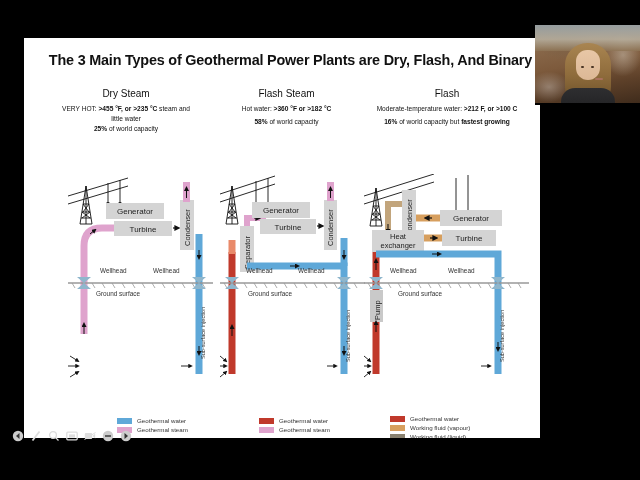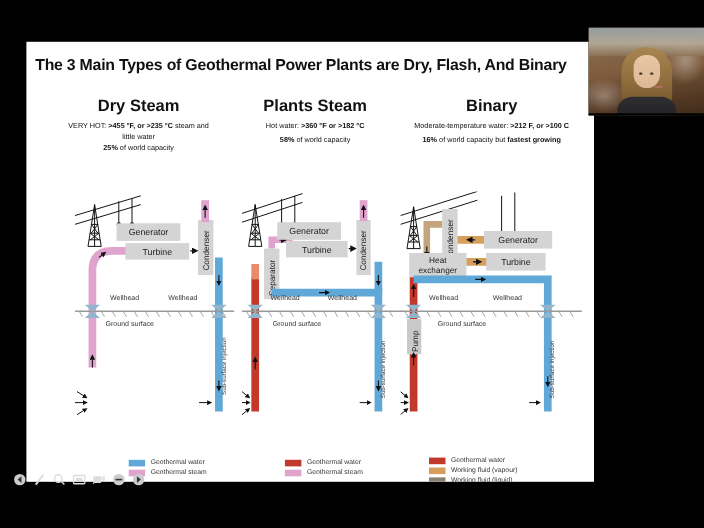--- a/index.html
+++ b/index.html
@@ -2,25 +2,25 @@
 <html><head>
 <meta charset="utf-8">
 <style>
   html,body{margin:0;padding:0;background:#000;}
   body{width:640px;height:480px;overflow:hidden;font-family:"Liberation Sans",sans-serif;}
   #root{position:relative;width:640px;height:480px;background:#000;}
 
   
   #slide{position:absolute;left:24px;top:38px;width:516px;height:400px;background:#fff;overflow:hidden;}
 
-  #title{position:absolute;left:8px;top:14px;width:500px;text-align:left;
+  #title{position:absolute;left:8px;top:14px;width:500px;text-align:right;
          font-size:14.4px;font-weight:bold;color:#111;letter-spacing:-0.2px;white-space:nowrap;}
 
   .col{position:absolute;top:50px;text-align:center;color:#111;}
-  .col .hd{font-size:15px;font-weight:bold;margin-bottom:5px;}
+  .col .hd{font-size:10px;font-weight:normal;margin-bottom:5px;}
   .col .ln{font-size:6.6px;line-height:1.55;white-space:nowrap;}
   .col .ln b{font-weight:bold;}
   #col1{left:12px;width:180px;}
   #col2{left:185px;width:155px;}
   #col3{left:330px;width:186px;}
   #col1 .ln.w{white-space:normal;padding:0 24px;}
 
   
   .diag{position:absolute;top:136px;height:215px;}
   #d1{left:44px;width:145px;}
@@ -71,27 +71,27 @@
 
     <div id="title">The 3 Main Types of Geothermal Power Plants are Dry, Flash, And Binary</div>
 
     <div class="col" id="col1">
       <div class="hd">Dry Steam</div>
       <div class="ln w"><span>VERY HOT:</span><b> &gt;455 °F, or &gt;235 °C</b><span> steam and little water</span></div>
       <div class="ln"><b>25%</b><span> of world capacity</span></div>
     </div>
 
     <div class="col" id="col2">
-      <div class="hd">Plants Steam</div>
+      <div class="hd">Flash Steam</div>
       <div class="ln"><span>Hot water:</span><b>  &gt;360 °F or &gt;182 °C</b></div>
       <div class="ln" style="margin-top:3px"><b>58%</b><span> of world capacity</span></div>
     </div>
 
     <div class="col" id="col3">
-      <div class="hd">Binary</div>
+      <div class="hd">Flash</div>
       <div class="ln"><span>Moderate-temperature water:</span><b> &gt;212 F, or &gt;100 C</b></div>
       <div class="ln" style="margin-top:3px"><b>16%</b><span> of world capacity but </span><b>fastest growing</b></div>
     </div>
 
     <div class="diag" id="d1">
       <svg width="145" height="215" viewBox="0 0 145 215">
         <defs>
           <marker id="ah" markerWidth="5" markerHeight="5" refX="3" refY="2.5" orient="auto">
             <path d="M0,0 L5,2.5 L0,5 z" fill="#111"></path>
           </marker>

